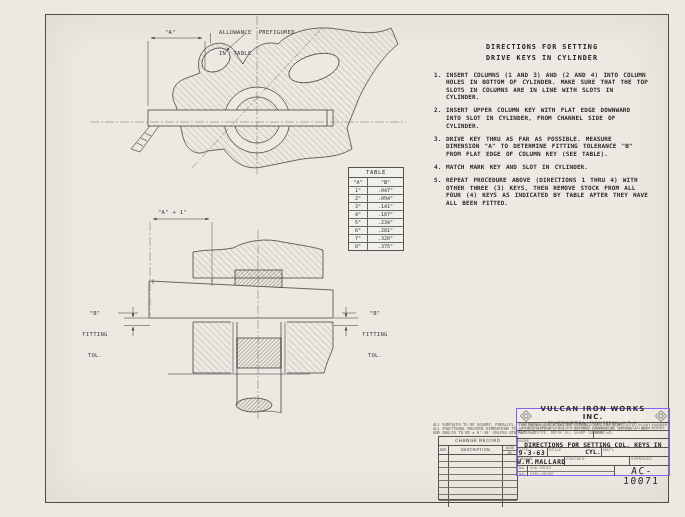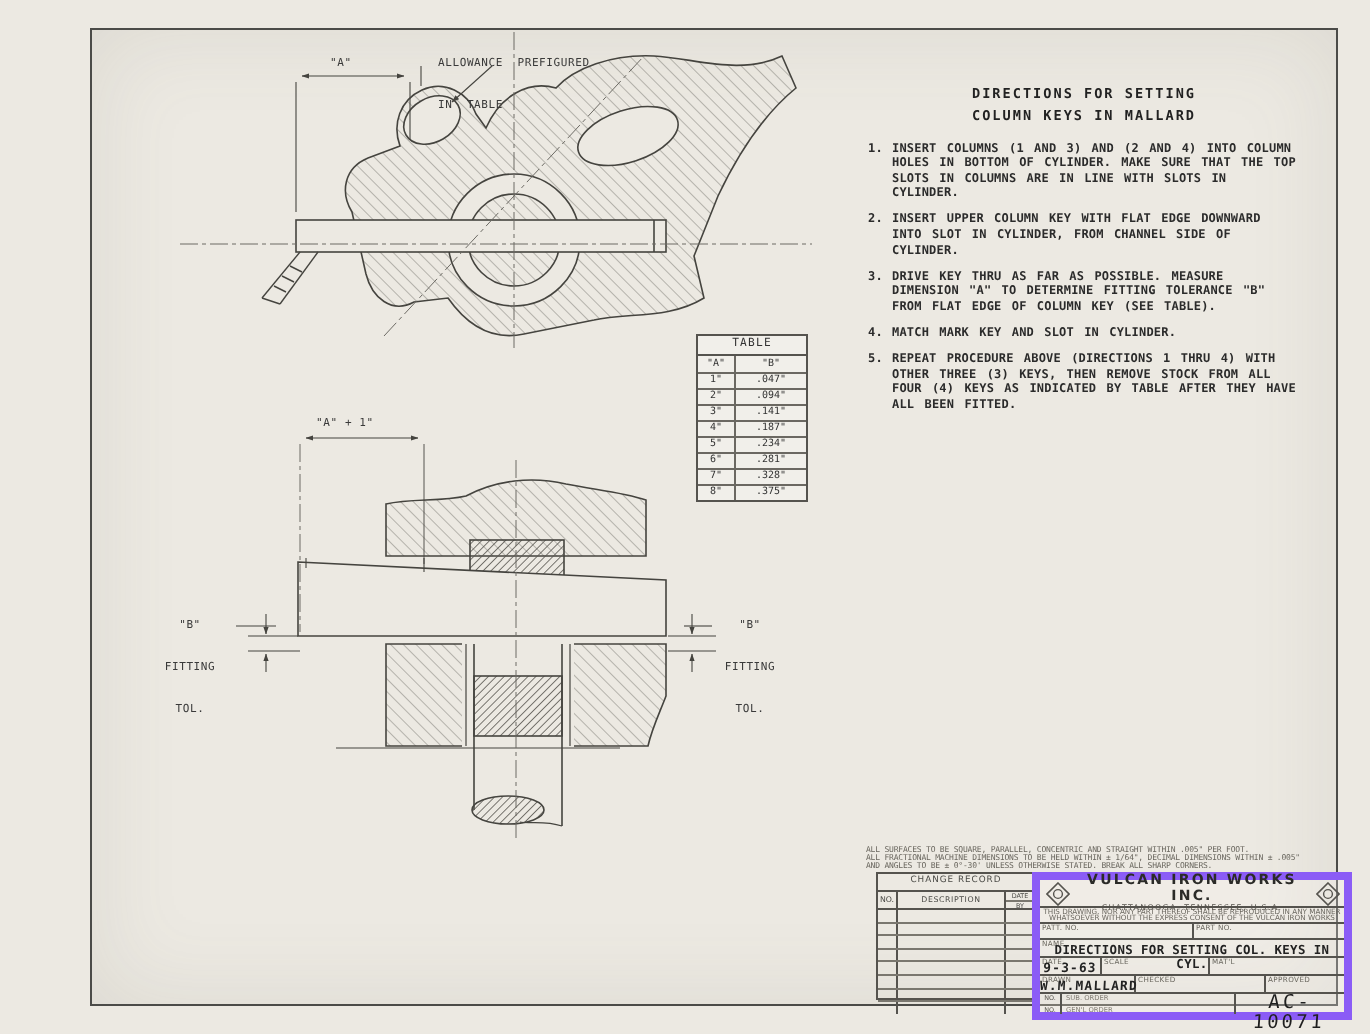--- a/index.html
+++ b/index.html
@@ -38,21 +38,21 @@
   .cr-desc{flex:1;text-align:center;line-height:8px;letter-spacing:.3px;}
   .cr-date{width:14px;flex:0 0 14px;border-left:1px solid #55534e;font-size:3.2px;text-align:center;}
   .cr-date div{height:4px;line-height:4px;}
   .cr-date div:first-child{border-bottom:.5px solid #7a776f;}
   .cr-row{display:flex;height:5.6px;border-bottom:.6px solid #7a776f;}
   .cr-row:last-child{border-bottom:none;}
   .cr-c1{width:9px;flex:0 0 9px;border-right:1px solid #55534e;}
   .cr-c2{flex:1;}
   .cr-c3{width:14px;flex:0 0 14px;border-left:1px solid #55534e;}
   
-  .title-block{position:absolute;left:516px;top:436px;width:152px;height:66px;border:4px solid #8b5cf6;
+  .title-block{position:absolute;left:516px;top:408px;width:152px;height:66px;border:1px solid #8b5cf6;
         background:rgba(250,249,245,.25);font-family:"DejaVu Sans",sans-serif;color:#333;}
   .tb-row{position:relative;border-bottom:1px solid #55534e;box-sizing:border-box;}
   .tb-company-row{height:14px;display:flex;align-items:center;}
   .tb-logo{width:17px;flex:0 0 17px;display:flex;justify-content:center;}
   .tb-cotext{flex:1;text-align:center;}
   .tb-company{font-size:7px;font-weight:bold;letter-spacing:1.1px;line-height:8px;color:#2b2b28;}
   .tb-location{font-size:3.9px;letter-spacing:.7px;line-height:4.5px;color:#55524c;}
   .tb-disc{height:8px;font-size:3.6px;line-height:3.9px;text-align:center;color:#6a675f;white-space:nowrap;overflow:hidden;padding-top:.5px;}
   .tb-cells{display:flex;height:8px;}
   .tb-cells9{display:flex;height:9px;}
@@ -196,21 +196,21 @@
     <div>TOL.</div>
   </div>
   <div class="ann b-note" style="left:352px;top:296px;">
     <div>"B"</div>
     <div>FITTING</div>
     <div>TOL.</div>
   </div>
 
   <div class="directions">
     <div class="dir-title">DIRECTIONS FOR SETTING</div>
-    <div class="dir-title">COLUMN KEYS IN MALLARD</div>
+    <div class="dir-title">DRIVE KEYS IN CYLINDER</div>
     <div class="dir-items">
       <div class="dir-item">
         <span class="dir-num">1.</span>
         <span class="dir-text">INSERT COLUMNS (1 AND 3) AND (2 AND 4) INTO COLUMN HOLES IN BOTTOM OF CYLINDER. MAKE SURE THAT THE TOP SLOTS IN COLUMNS ARE IN LINE WITH SLOTS IN CYLINDER.</span>
       </div>
       <div class="dir-item">
         <span class="dir-num">2.</span>
         <span class="dir-text">INSERT UPPER COLUMN KEY WITH FLAT EDGE DOWNWARD INTO SLOT IN CYLINDER, FROM CHANNEL SIDE OF CYLINDER.</span>
       </div>
       <div class="dir-item">

